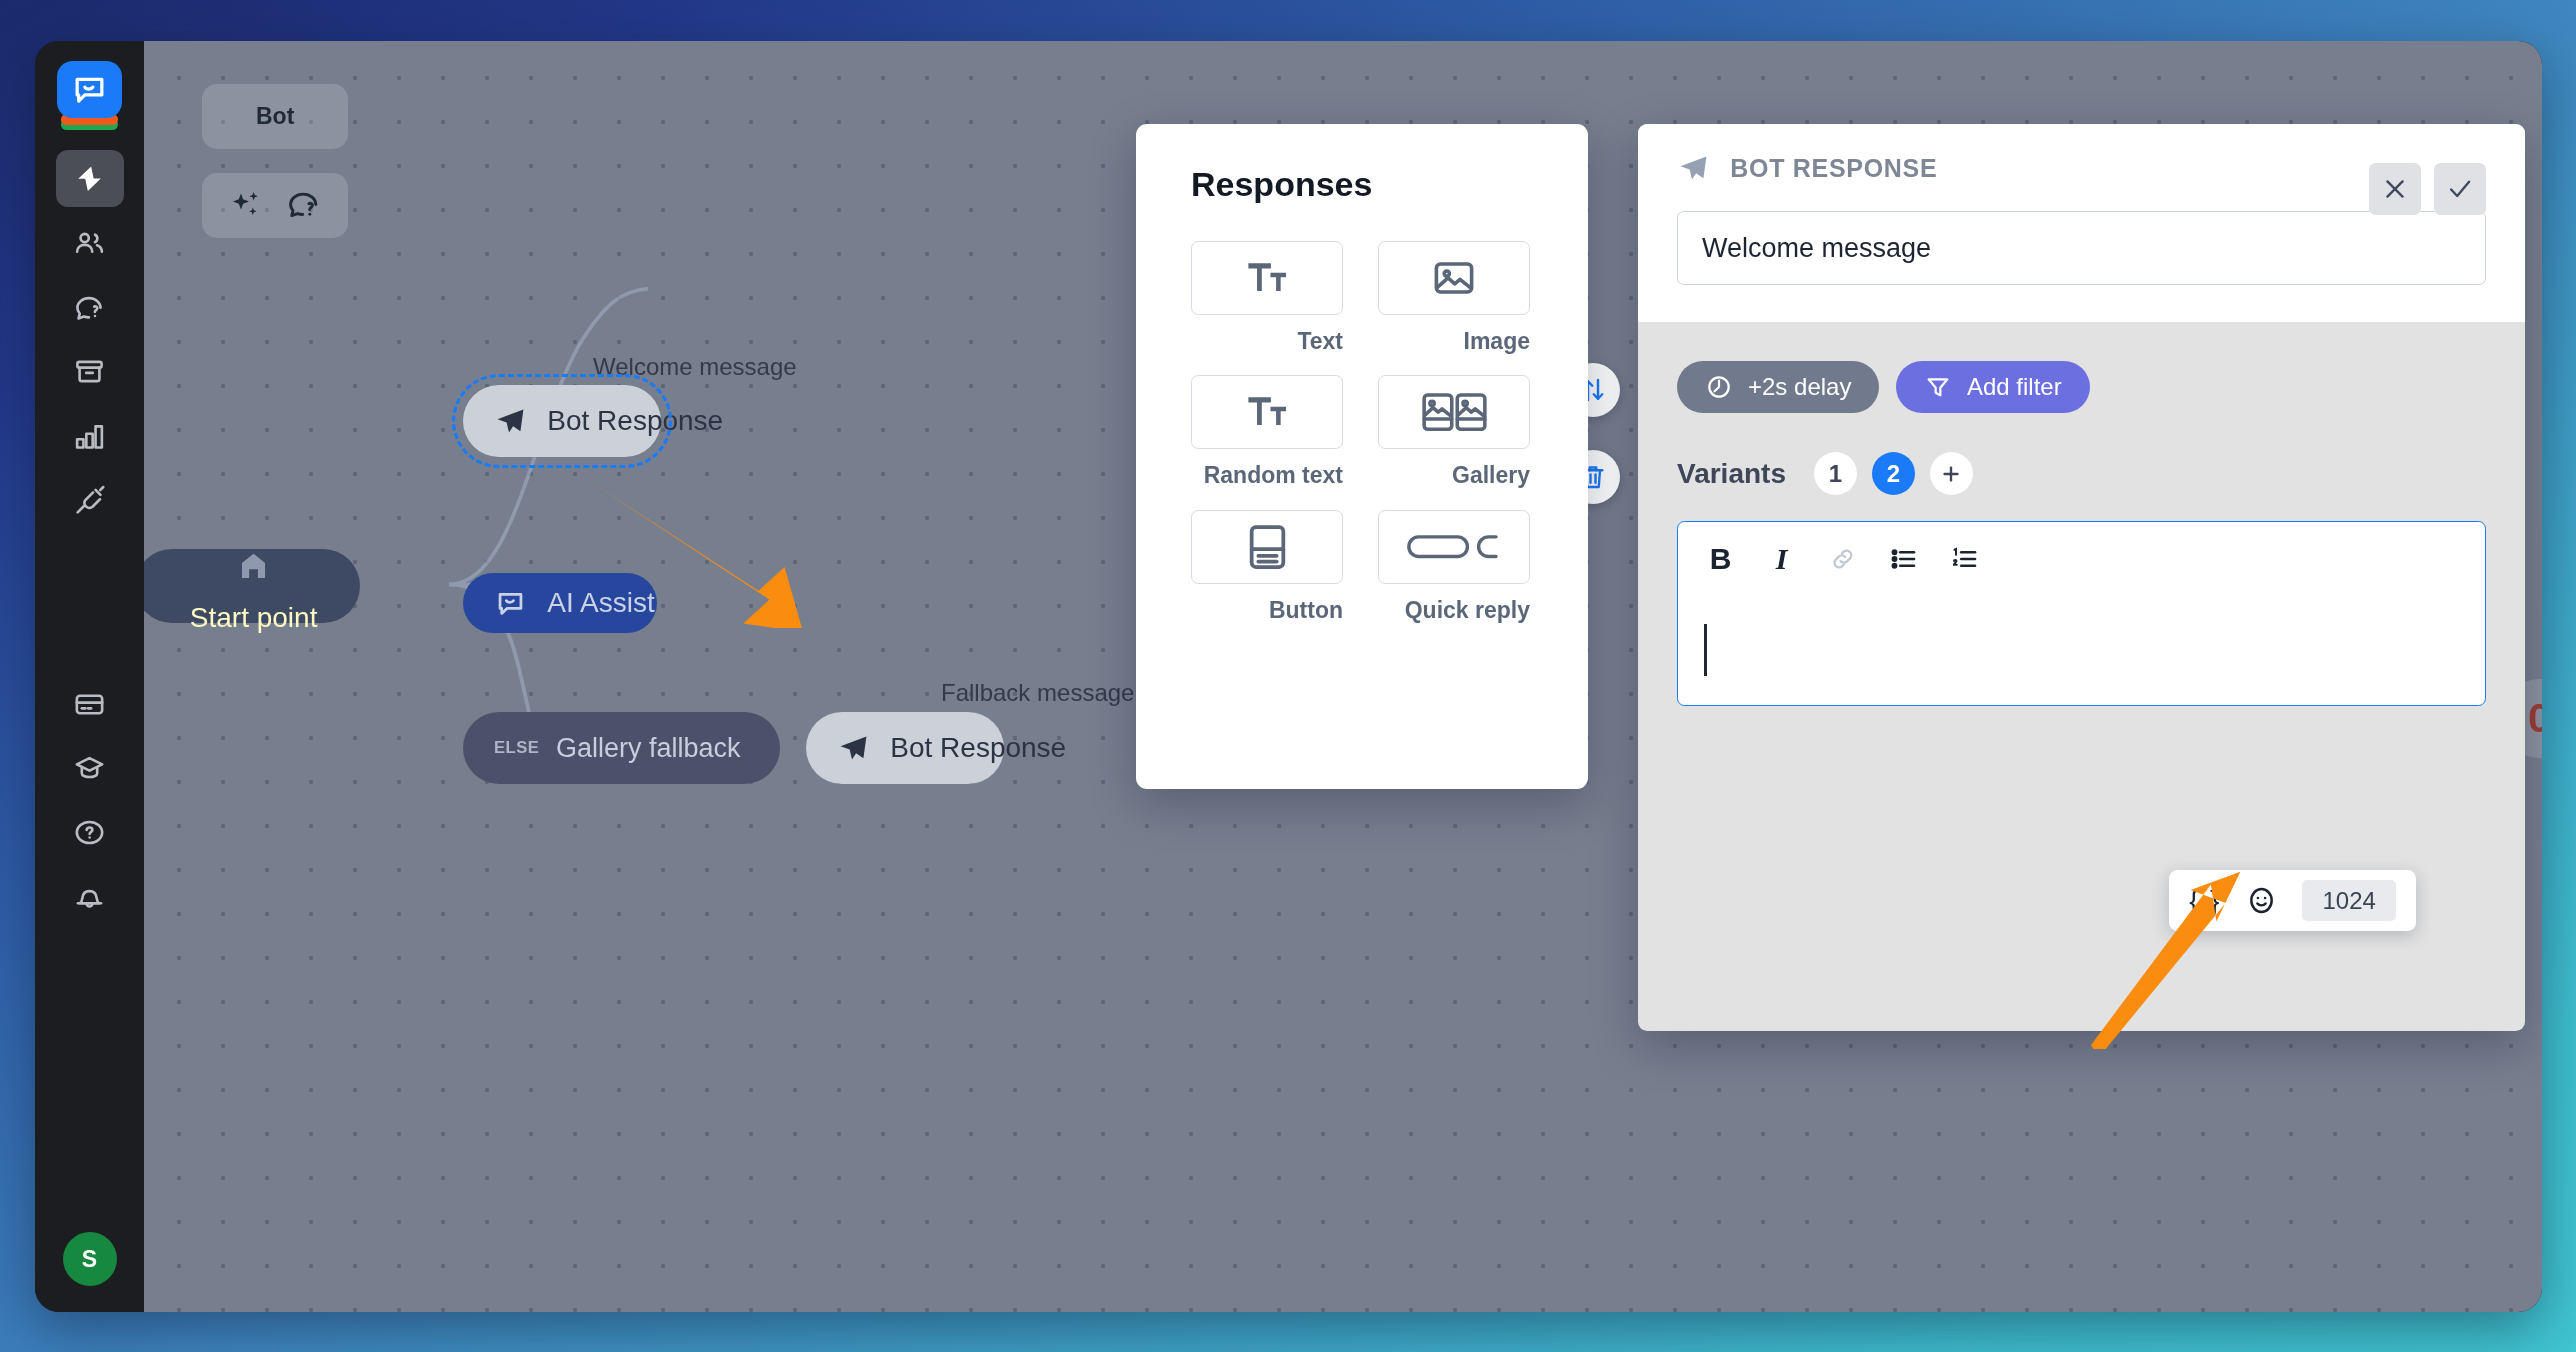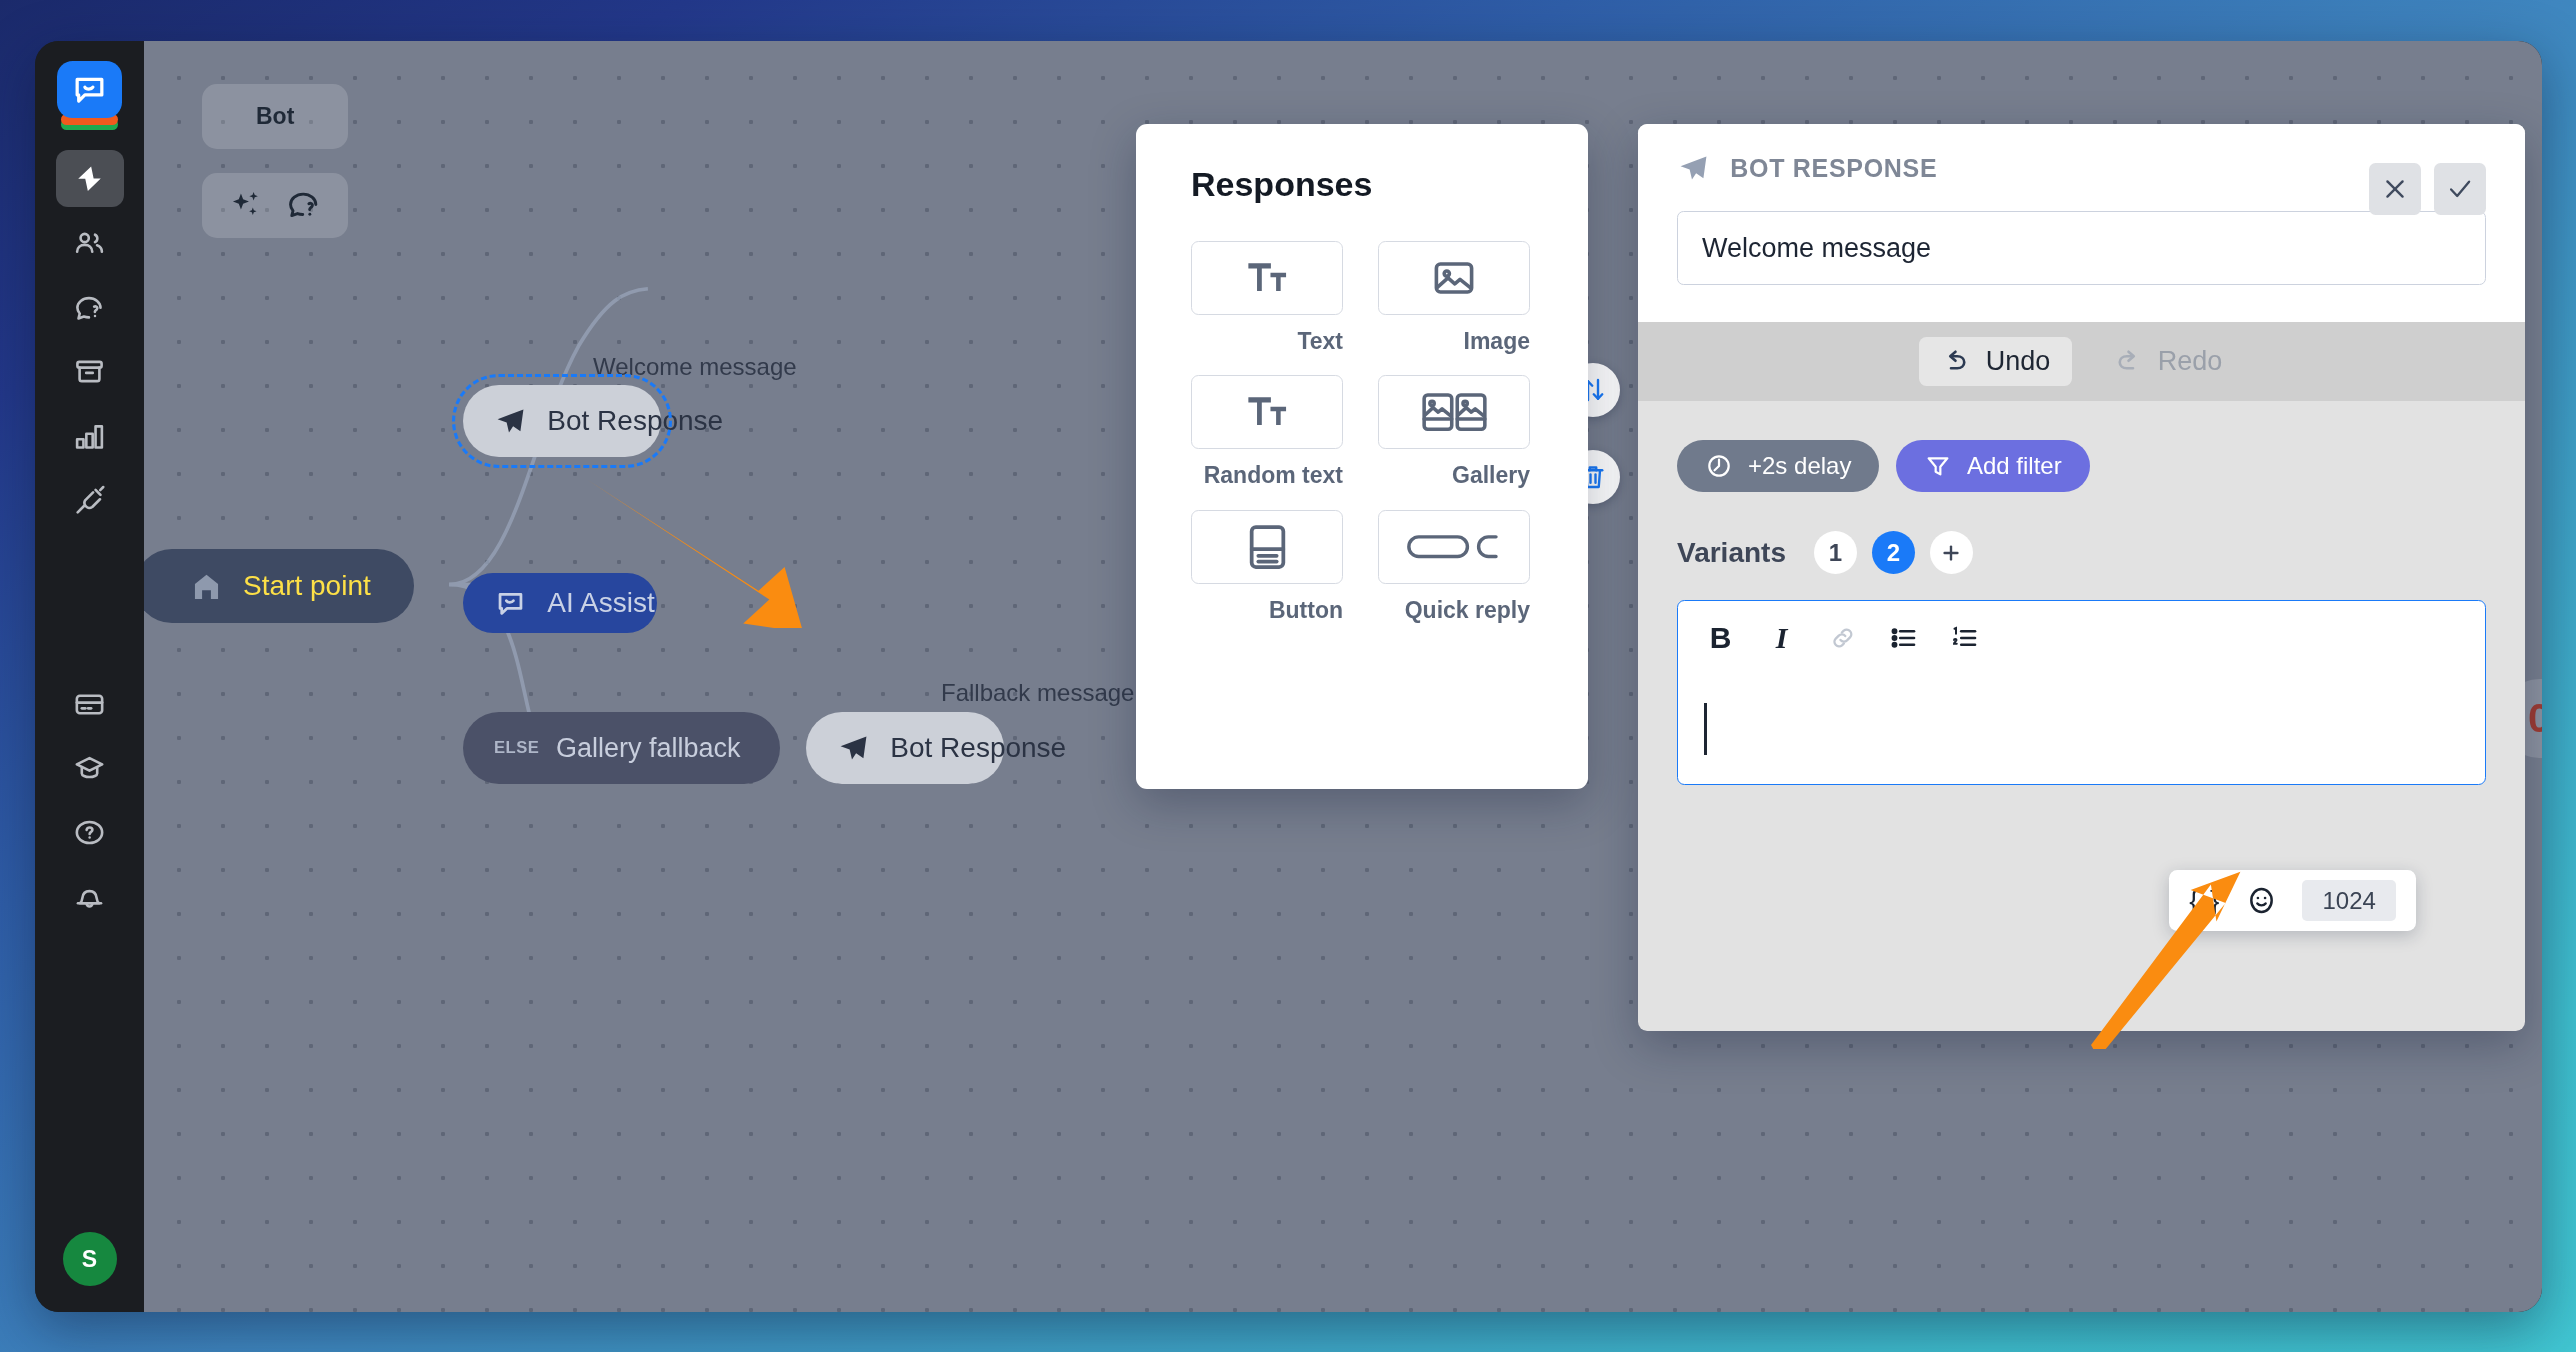--- a/index.html
+++ b/index.html
@@ -92,21 +92,21 @@
   
   .node {
     position: absolute; display: flex; align-items: center;
     border-radius: 37px; height: 70px; padding: 0 31px; gap: 20.3px;
     font-size: 28px; white-space: nowrap;
   }
   .node-label {
     position: absolute; font-size: 24px; color: #323a4b;
     white-space: nowrap;
   }
-  .node.start { background: #3e4a63; color: #fde047; }
+  .node.start { background: #3e4a63; color: #fef9c3; flex-direction: column; }
   .node.start .ic { color: #8e99ad; }
   .node.ai { background: #27469e; color: #c9d2e6; }
   .node.fallback { background: #4b5168; color: #c8cedd; font-size: 27px; }
   .node.fallback .else {
     font-size: 16.6px; font-weight: 700; letter-spacing: 0.5px; color: #aeb6c8;
   }
   .node.botresp { background: #ccd0d8; color: #2b3344; }
   .node.selected { outline: 3.7px dashed #1a7af8; outline-offset: 8.3px; }
 
   .edge { position: absolute; stroke: #9aa6bb; stroke-width: 4; fill: none; opacity: .72; }
@@ -544,40 +544,20 @@
         <div class="sq-btn">
           <svg class="icon" width="28" height="28" viewBox="0 0 24 24" fill="none" stroke="currentColor" stroke-width="2" stroke-linecap="round" stroke-linejoin="round">
             <path d="M4.4 12.4 9.6 18 19.8 5.8"></path>
           </svg>
         </div>
       </div>
 
       <input class="name-input" value="Welcome message" placeholder="Block name" style="">
     </div>
 
-    <div class="undo-bar">
-      <div class="ur-btn enabled">
-        <span>
-          <svg class="icon" width="30" height="30" viewBox="0 0 24 24" fill="none" stroke="#2c3a52" stroke-width="2.1" stroke-linecap="round" stroke-linejoin="round">
-            <path d="M8.8 7.4H13c3.3 0 5.6 2 5.6 4.8s-2.3 4.8-5.6 4.8H8"></path>
-            <path d="M11.6 3.8 7.4 7.4l4.2 3.6"></path>
-          </svg>
-        </span>
-        <span>Undo</span>
-      </div>
-      <div class="ur-btn disabled">
-        <span>
-          <svg class="icon" width="30" height="30" viewBox="0 0 24 24" fill="none" stroke="#a8aeb8" stroke-width="2.1" stroke-linecap="round" stroke-linejoin="round">
-            <path d="M15.2 7.4H11c-3.3 0-5.6 2-5.6 4.8s2.3 4.8 5.6 4.8h5"></path>
-            <path d="M12.4 3.8l4.2 3.6-4.2 3.6"></path>
-          </svg>
-        </span>
-        <span>Redo</span>
-      </div>
-    </div>
 
     <div class="insp-body">
 
       <div class="chips">
         <div class="chip delay">
           <span>
             <svg class="icon" width="28" height="28" viewBox="0 0 24 24" fill="none" stroke="#fff" stroke-width="1.9" stroke-linecap="round" stroke-linejoin="round">
               <circle cx="12" cy="12" r="8.3"></circle>
                 <path d="M12 6.6V12l-3.8 3.6"></path>
             </svg>

